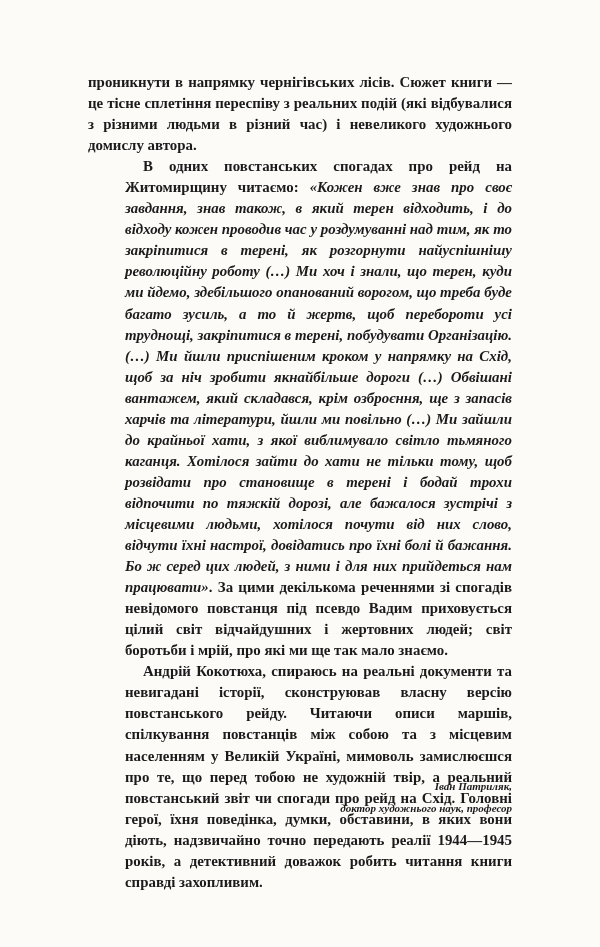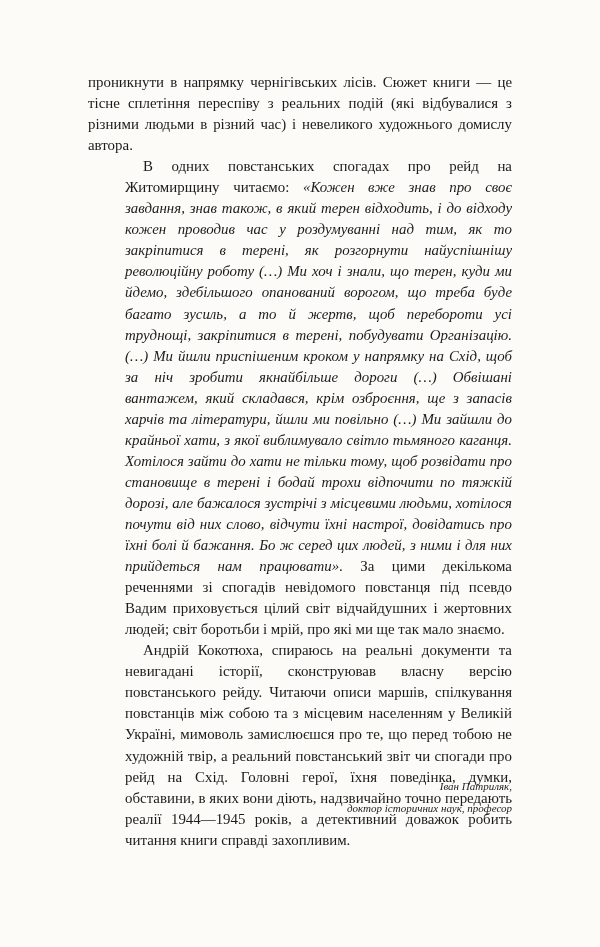--- a/index.html
+++ b/index.html
@@ -15,20 +15,21 @@
     color: #1b1b1b;
     overflow: hidden;
   }
 
   .page {
     position: relative;
     width: 512px;
     height: 947px;
     box-sizing: border-box;
     background: #fcfbf8;
+    font-weight: bold;
   }
 
   .text-block {
     position: absolute;
     left: 88px;
     top: 72px;
     width: 424px;
   }
 
   p {
@@ -82,16 +83,16 @@
     <p class="body-para">проникнути в напрямку чернігівських лісів. Сюжет книги — це тісне сплетіння переспіву з реальних подій (які відбувалися з різними людьми в різний час) і невеликого художнього домислу автора.</p>
 
     <p class="indented"><span>В одних повстанських спогадах про рейд на Житомирщину читаємо: </span><span class="quote-run">«Кожен вже знав про своє завдання, знав також, в який терен відходить, і до відходу кожен проводив час у роздумуванні над тим, як то закріпитися в терені, як розгорнути найуспішнішу революційну роботу (…) Ми хоч і знали, що терен, куди ми йдемо, здебільшого опанований ворогом, що треба буде багато зусиль, а то й жертв, щоб перебороти усі труднощі, закріпитися в терені, побудувати Організацію. (…) Ми йшли приспішеним кроком у напрямку на Схід, щоб за ніч зробити якнайбільше дороги (…) Обвішані вантажем, який складався, крім озброєння, ще з запасів харчів та літератури, йшли ми повільно (…) Ми зайшли до крайньої хати, з якої виблимувало світло тьмяного каганця. Хотілося зайти до хати не тільки тому, щоб розвідати про становище в терені і бодай трохи відпочити по тяжкій дорозі, але бажалося зустрічі з місцевими людьми, хотілося почути від них слово, відчути їхні настрої, довідатись про їхні болі й бажання. Бо ж серед цих людей, з ними і для них прийдеться нам працювати»</span><span>. За цими декількома реченнями зі спогадів невідомого повстанця під псевдо Вадим приховується цілий світ відчайдушних і жертовних людей; світ боротьби і мрій, про які ми ще так мало знаємо.</span></p>
 
     <p class="indented">Андрій Кокотюха, спираюсь на реальні документи та невигадані історії, сконструював власну версію повстанського рейду. Читаючи описи маршів, спілкування повстанців між собою та з місцевим населенням у Великій Україні, мимоволь замислюєшся про те, що перед тобою не художній твір, а реальний повстанський звіт чи спогади про рейд на Схід. Головні герої, їхня поведінка, думки, обставини, в яких вони діють, надзвичайно точно передають реалії 1944—1945 років, а детективний доважок робить читання книги справді захопливим.</p>
 
   </div>
 
   <div class="signature">
     <span class="sig-line">Іван Патриляк,</span>
-    <span class="sig-line">доктор історичних наук, професор</span>
+    <span class="sig-line">доктор художнього наук, професор</span>
   </div>
 
 </div>
 
 </body></html>

